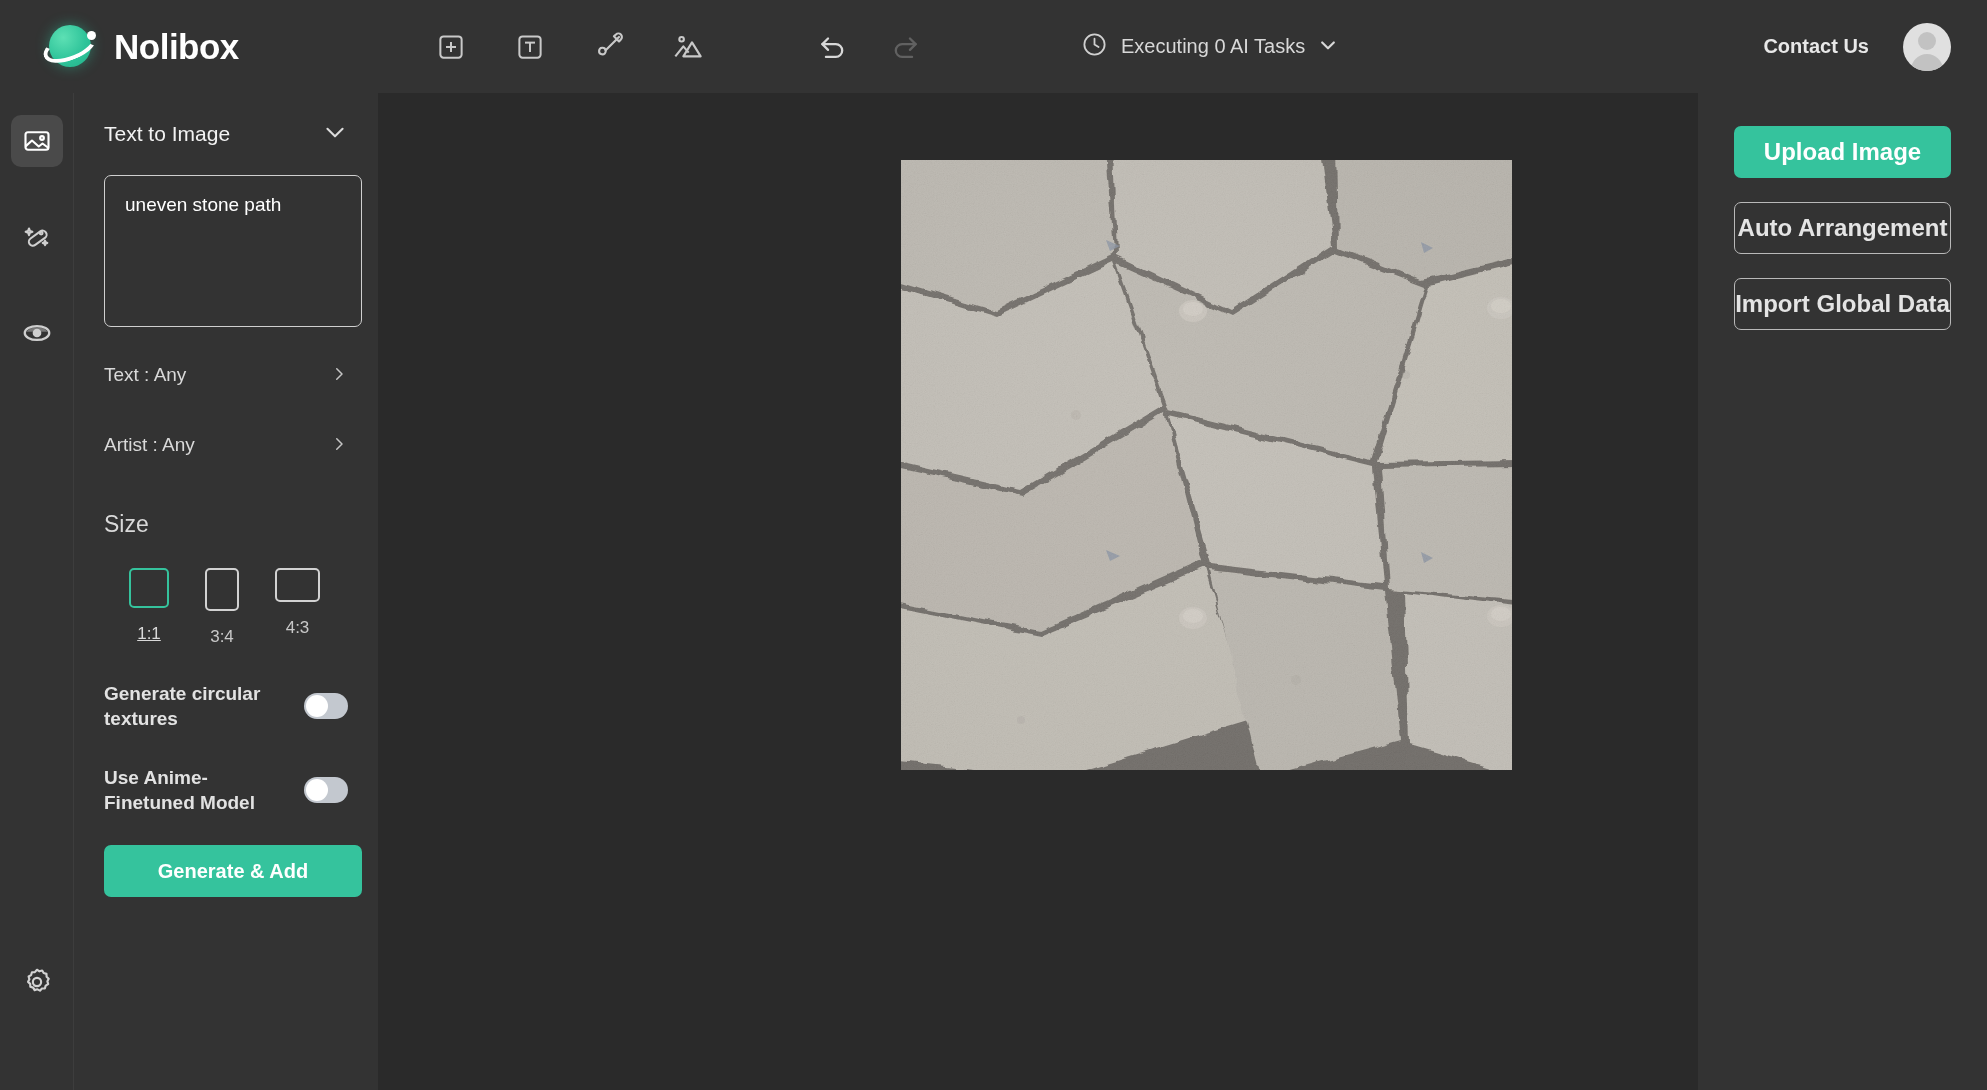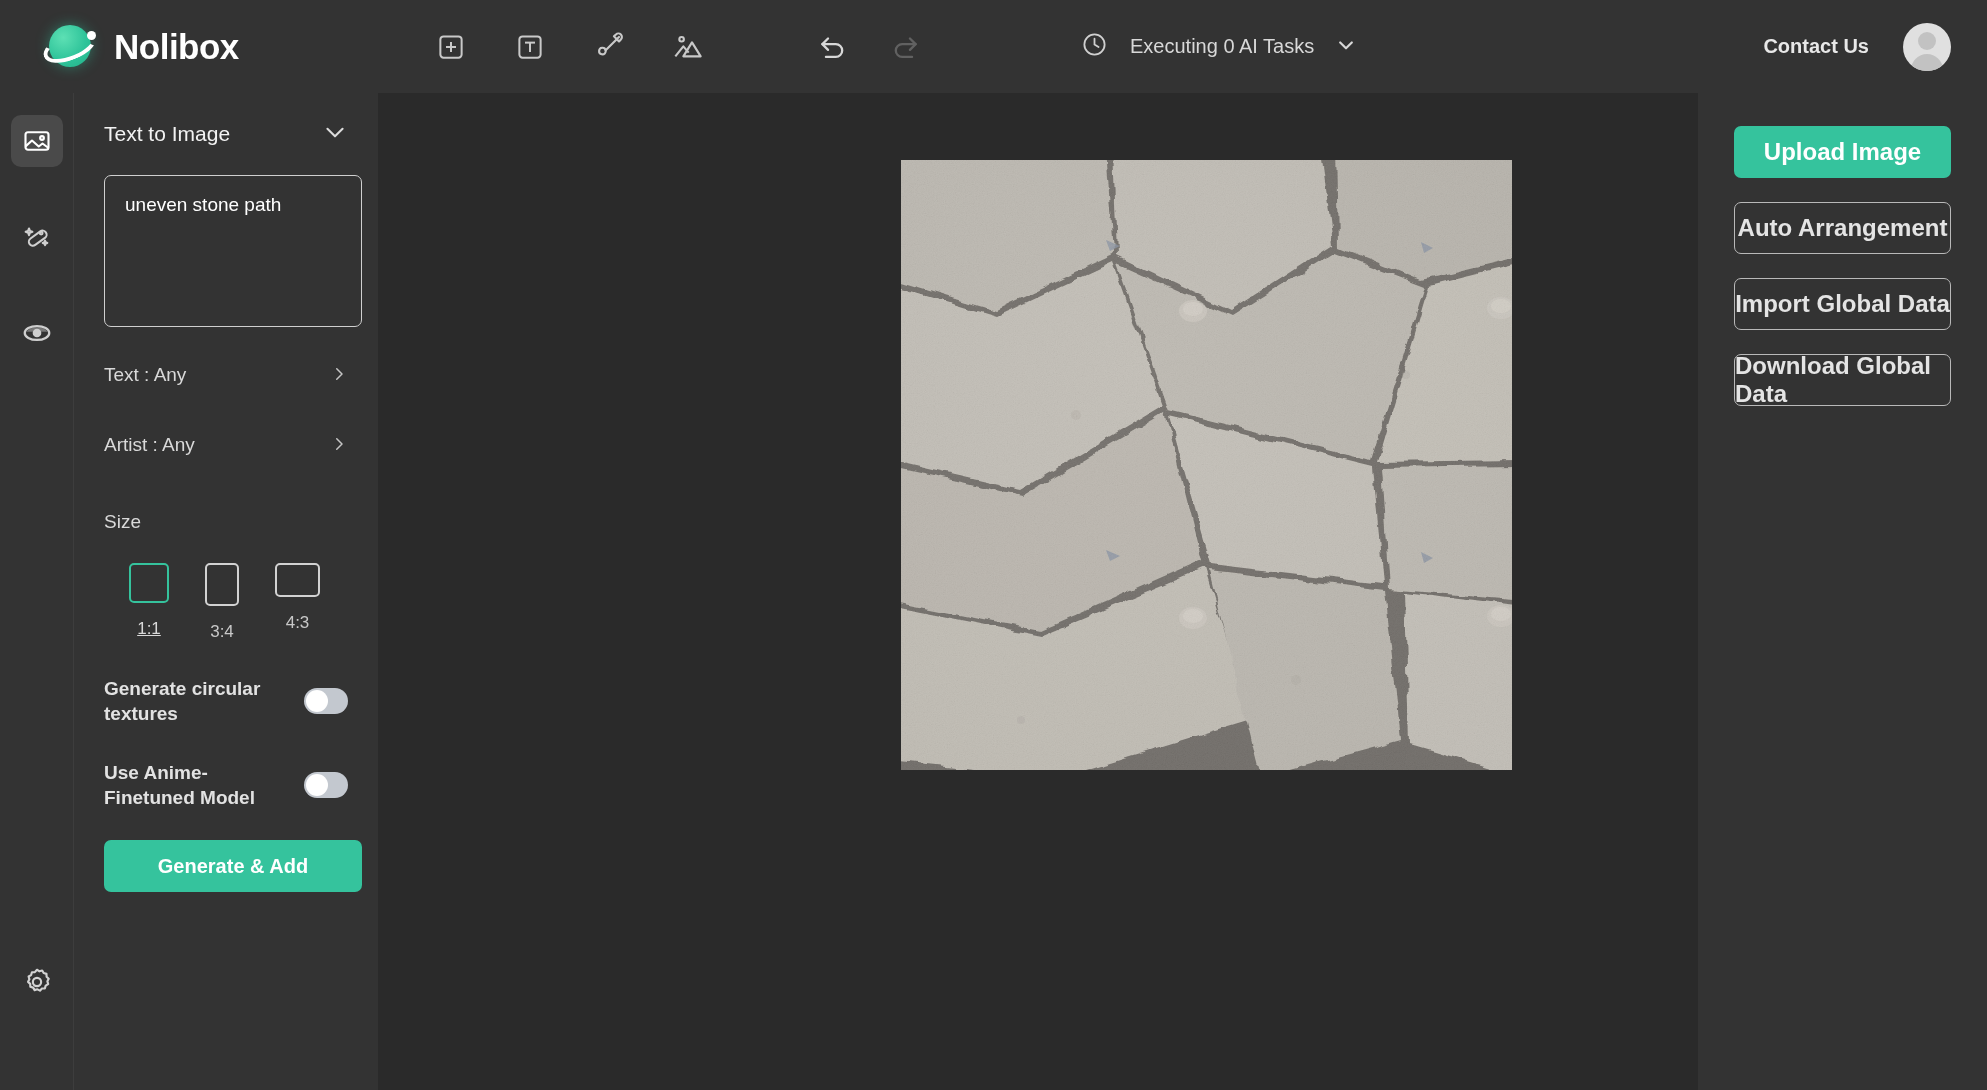--- a/index.html
+++ b/index.html
@@ -41,21 +41,21 @@
   .tool-btn {
     width: 42px; height: 42px; display: flex; align-items: center; justify-content: center;
     cursor: pointer; color: #c9c9c9;
   }
 
   .history { display: flex; align-items: center; gap: 30px; margin-left: 103px; }
   .icon-btn { width: 42px; height: 42px; display:flex; align-items:center; justify-content:center; cursor:pointer; }
   .icon-btn.disabled { opacity: 0.45; }
 
   .tasks {
-    display: flex; align-items: center; gap: 22px;
+    display: flex; align-items: center; gap: 13px;
     margin-left: 155px; cursor: pointer; color: #d6d6d6;
   }
   .tasks-label { font-size: 20px; color: #d8d8d8; }
 
   .topbar-right {
     position: absolute; right: 36px; top: 0; height: 93px;
     display: flex; align-items: center; gap: 34px;
   }
   .contact { color: #e8e8e8; font-size: 20px; font-weight: bold; cursor: pointer; }
   .avatar {
@@ -100,21 +100,21 @@
     font-family: "Liberation Sans", sans-serif;
   }
   .select-row {
     display: flex; align-items: center; justify-content: space-between;
     color: #d9d9d9; font-size: 19px; cursor: pointer;
     height: 52px; margin-top: 18px;
   }
   .select-row:first-of-type { margin-top: 30px; }
   .chev-right { color: #c5c5c5; font-size: 20px; line-height: 1; }
 
-  .size-label { color: #d9d9d9; font-size: 19px; margin-top: 40px; }
+  .size-label { color: #d9d9d9; font-size: 23px; margin-top: 40px; }
   .size-row { display: flex; gap: 36px; margin-top: 30px; padding-left: 25px; }
   .size-opt { display: flex; flex-direction: column; align-items: center; cursor: pointer; }
   .size-shape { border: 2px solid #d2d2d2; border-radius: 5px; }
   .size-opt.selected .size-shape { border-color: #35c39d; }
   .size-shape.r11 { width: 40px; height: 40px; }
   .size-shape.r34 { width: 34px; height: 43px; }
   .size-shape.r43 { width: 45px; height: 34px; }
   .size-caption { color: #c8c8c8; font-size: 17px; margin-top: 16px; }
   .size-opt.selected .size-caption { color: #d9d9d9; text-decoration: underline; }
 
@@ -419,17 +419,16 @@
           <rect width="611" height="610" filter="url(#grain)" fill="#ffffff" opacity="0.30"></rect>
           <rect width="611" height="610" fill="url(#pb)" opacity="0.12"></rect>
         </svg>
       </div>
     </div>
 
     <div class="rightpanel">
       <div class="rp-btn primary">Upload Image</div>
       <div class="rp-btn ghost">Auto Arrangement</div>
       <div class="rp-btn ghost">Import Global Data</div>
-      <div class="rp-btn ghost">Download Global Data</div>
     </div>
 
   </div>
 </div>
 
 </body></html>

